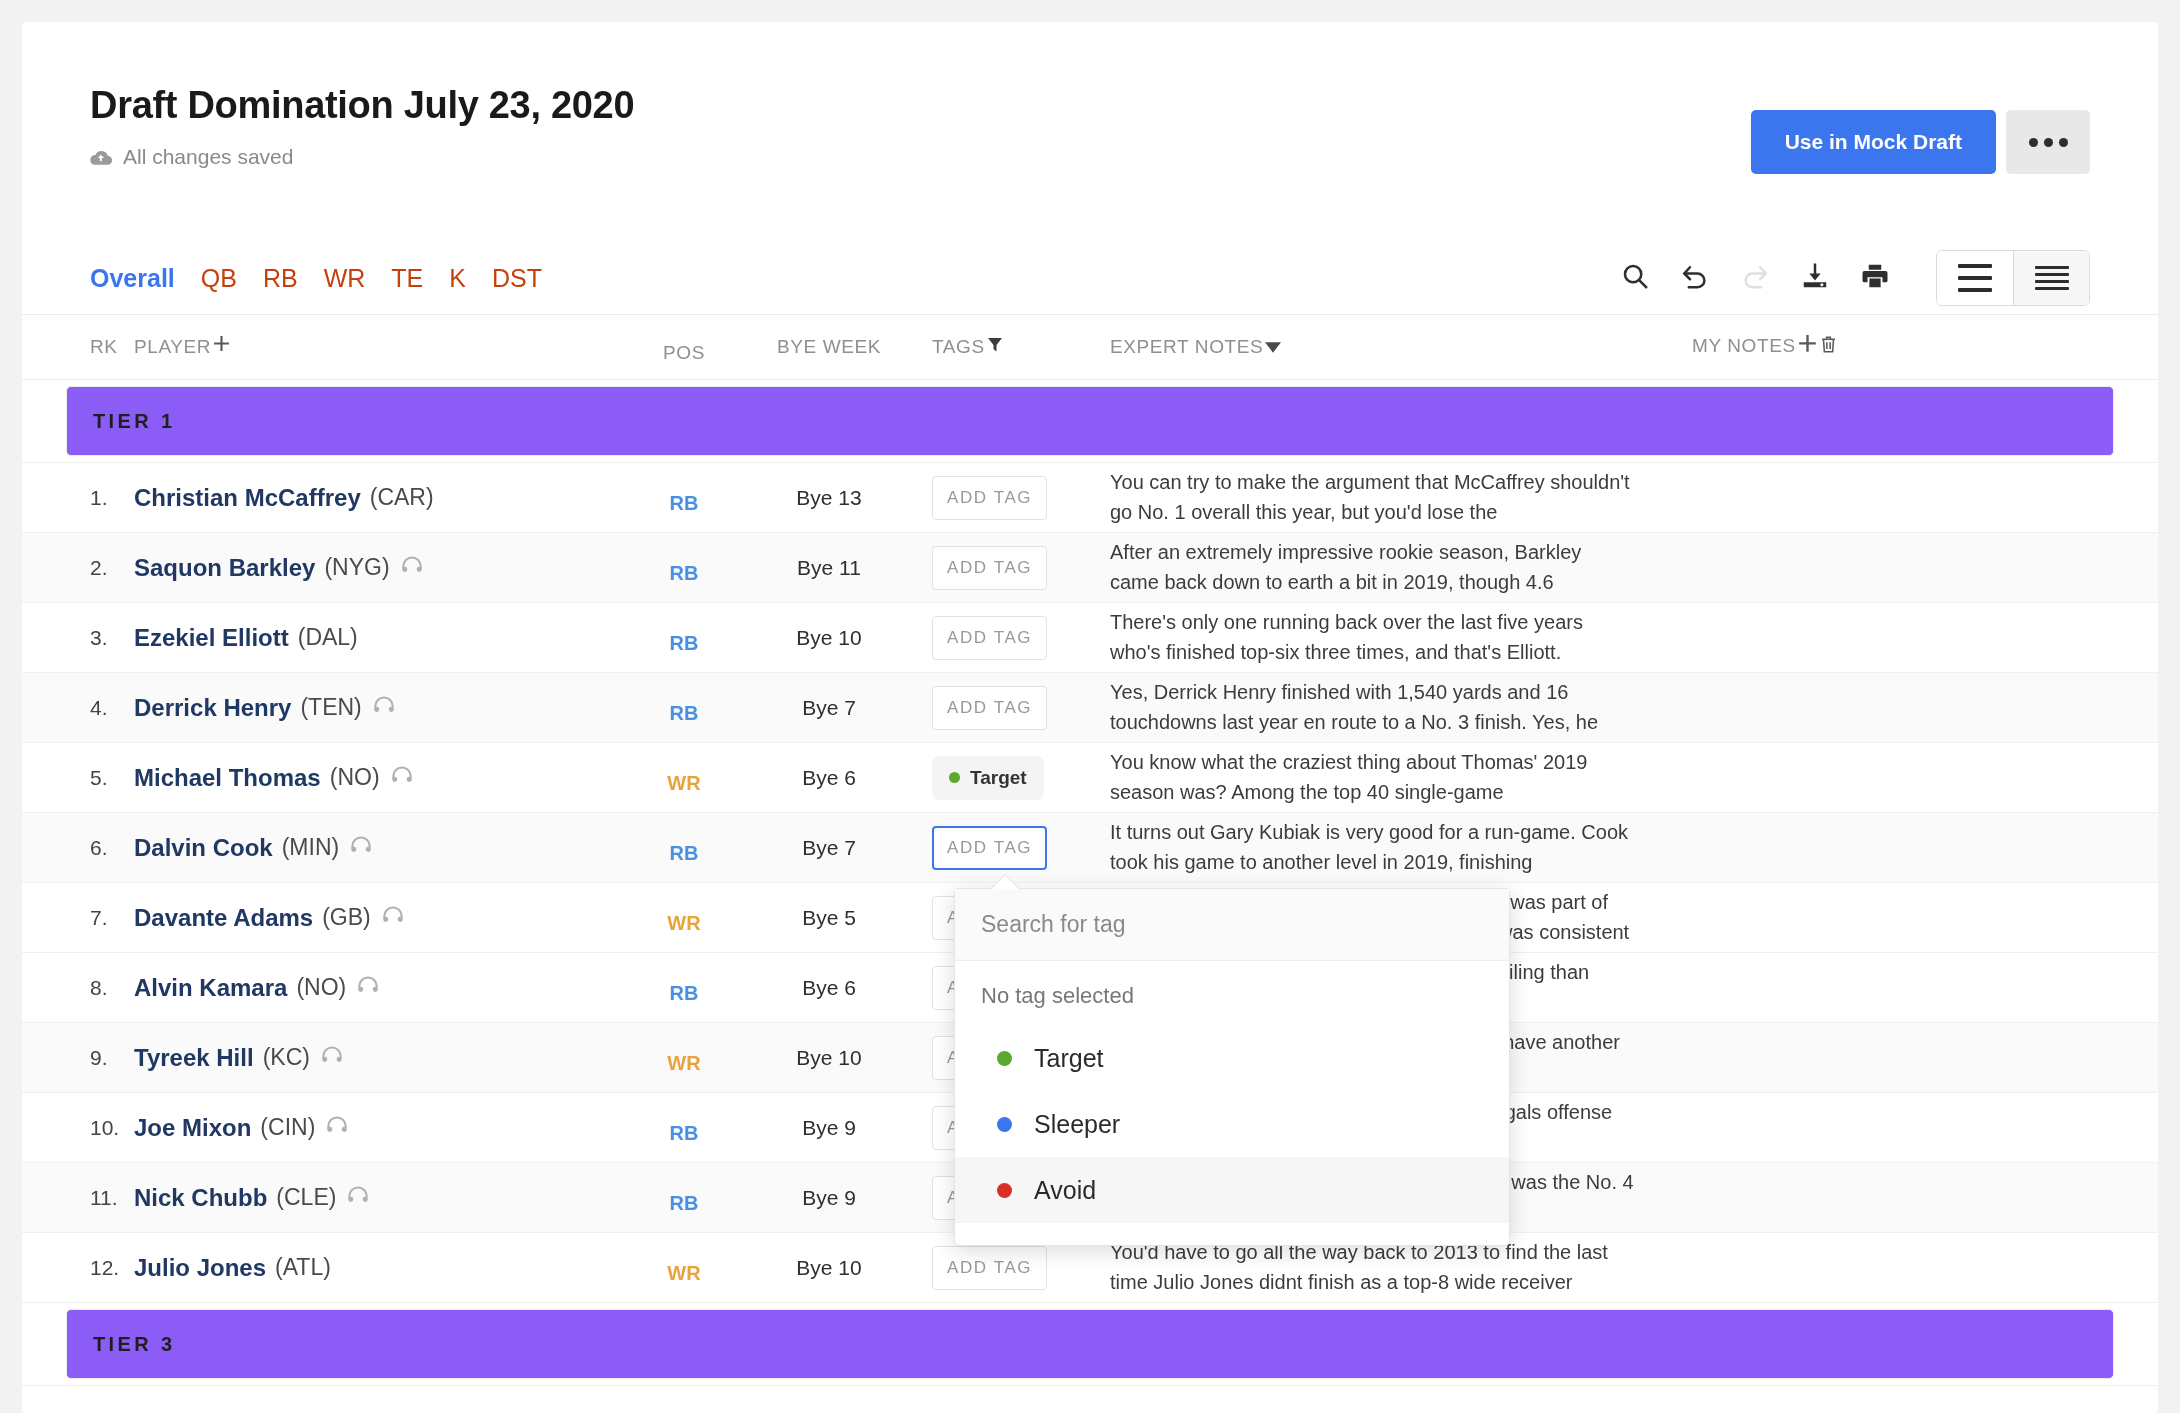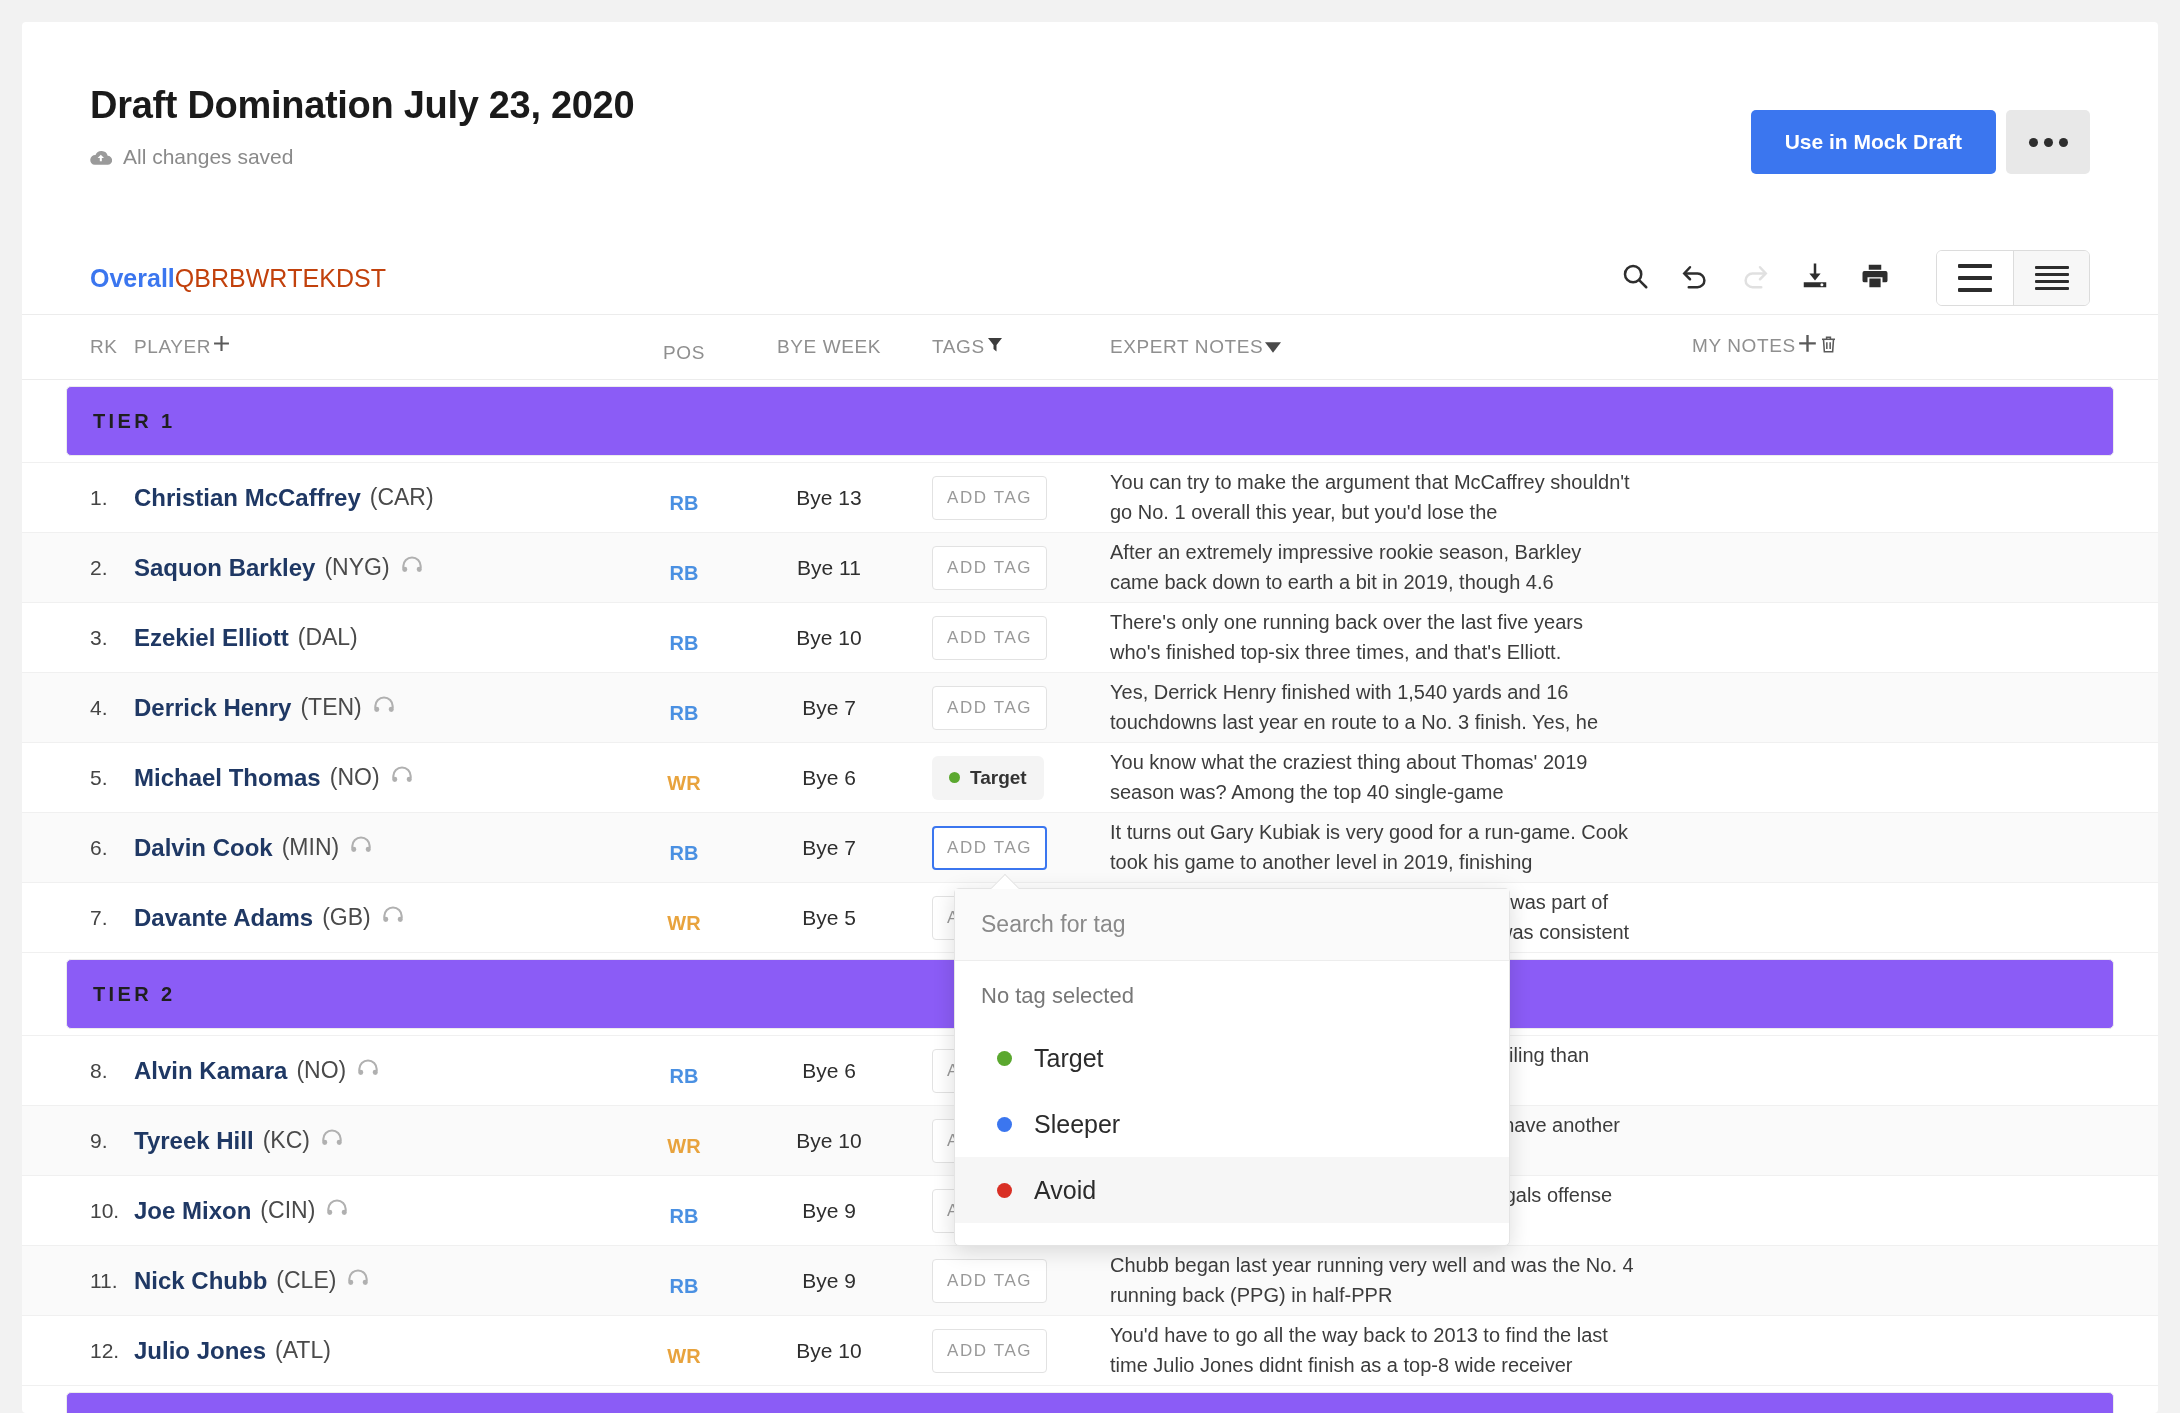--- a/index.html
+++ b/index.html
@@ -66,21 +66,21 @@
   .dot3 { width: 9px; height: 9px; border-radius: 50%; background: #2e2e2e; }
 
   
   .tabbar {
     position: relative;
     padding: 0 68px;
     height: 72px;
     display: flex;
     align-items: center;
   }
-  .tabs { display: flex; align-items: flex-start; }
+  .tabs { display: flex; align-items: flex-start; gap: 26px; }
   .tab {
     font-size: 25px;
     color: #c2410c;
     cursor: pointer;
     white-space: nowrap;
   }
   .tab.active { color: #3b76ef; font-weight: bold; }
   .tools {
     position: absolute;
     right: 68px; top: 50%;
@@ -515,23 +515,20 @@
                 </svg></span>
             </span></div>
           <div class="c-pos"><span class="pos WR">WR</span></div>
           <div class="c-bye bye">Bye 5</div>
           <div class="c-tags"><span class="addtag">ADD TAG</span></div>
           <div class="c-notes">
             <div class="note">Adams missed four games last year, but that was part of the reason he was as cheap as he was. He was consistent</div>
           </div>
           <div class="c-mynotes"></div>
         </div>
-        <div class="tier-wrap">
-          <div class="tier">TIER 2</div>
-        </div>
         <div class="row">
           <div class="c-rk rk">8.</div>
           <div class="c-player"><span class="pname">
               <span>Alvin Kamara</span>
               <span class="pteam">(NO)</span>
               <span><svg width="26" height="26" viewBox="0 0 24 24" fill="none" stroke="#b0b0b0" stroke-width="1.9">
                   <path d="M4 15v-2a8 8 0 0 1 16 0v2"></path>
                   <rect x="3" y="13.5" width="4.6" height="5" rx="2.3" fill="#b0b0b0" stroke="none"></rect>
                   <rect x="16.4" y="13.5" width="4.6" height="5" rx="2.3" fill="#b0b0b0" stroke="none"></rect>
                 </svg></span>

